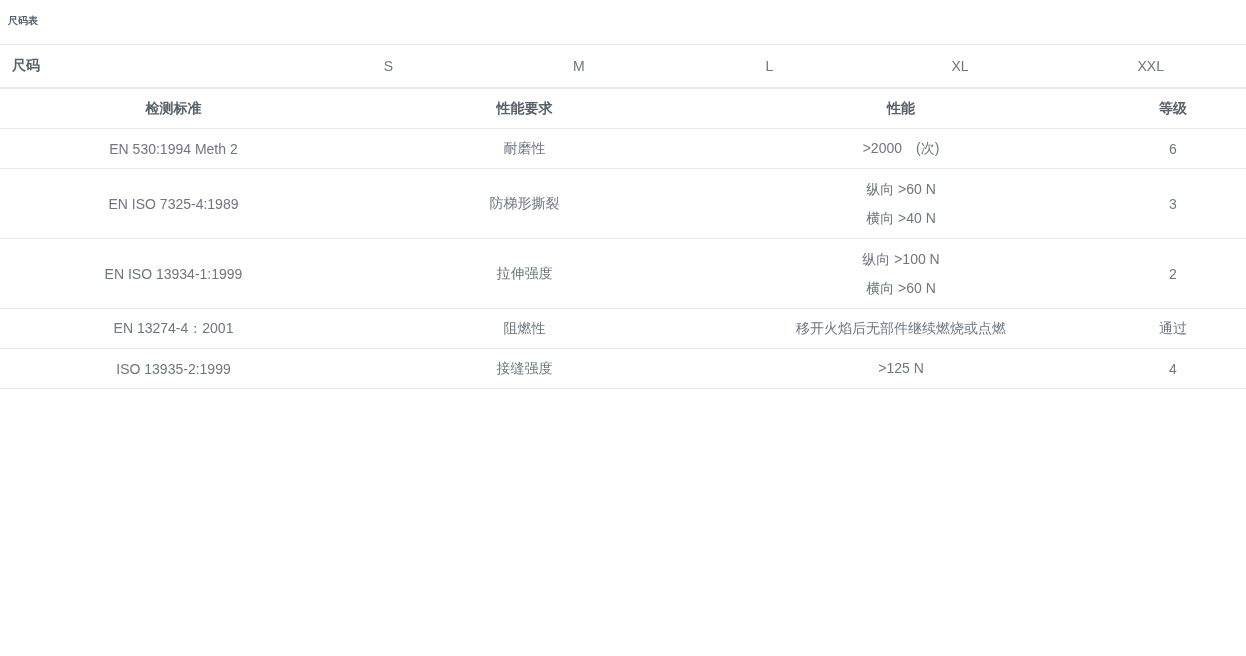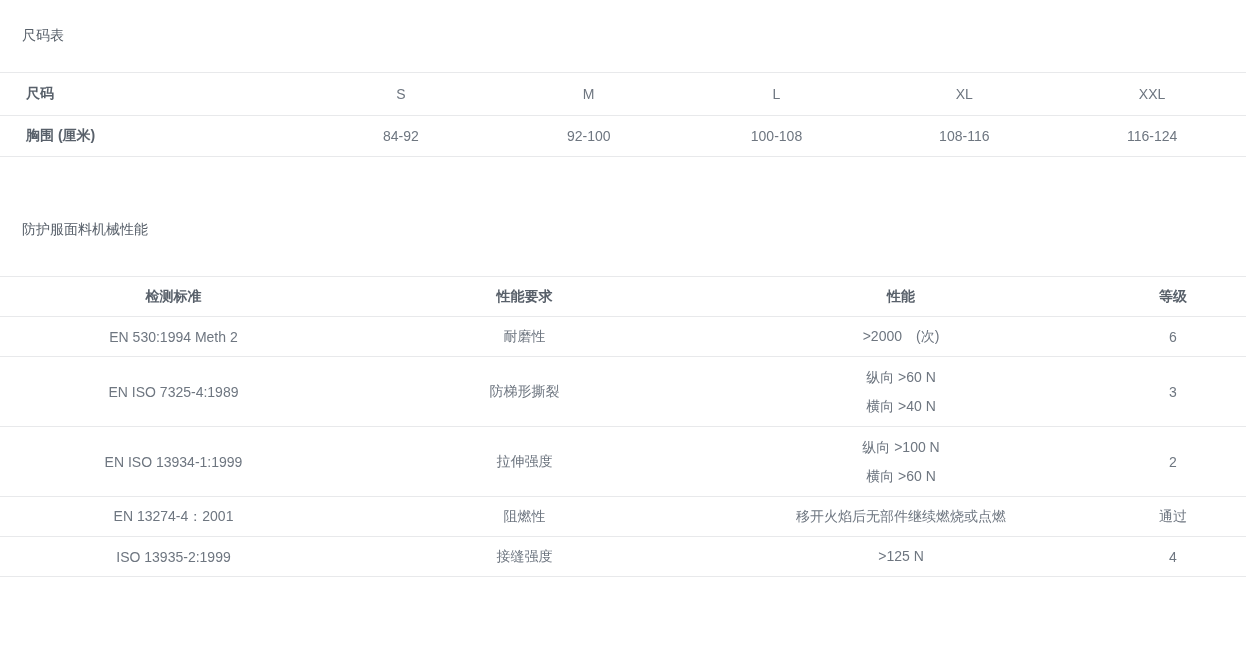--- a/index.html
+++ b/index.html
@@ -4,25 +4,25 @@
 <style>
   html, body { margin: 0; padding: 0; }
   body {
     width: 1246px;
     height: 656px;
     background: #ffffff;
     font-family: "Liberation Sans", "DejaVu Sans", sans-serif;
     overflow: hidden;
   }
   .section-title {
-    margin: 14px;
+    margin: 0;
     padding: 13px 10px 15px 8px;
-    font-size: 14px;
+    font-size: 10px;
     line-height: 16px;
-    font-weight: 400;
+    font-weight: 700;
     color: #58606a;
   }
   .title-2 { padding: 50px 10px 25px 8px; }
   table {
     width: 100%;
     border-collapse: collapse;
     table-layout: fixed;
     font-size: 14px;
     color: #6e7680;
   }
@@ -34,21 +34,21 @@
     height: 40px;
     padding: 0;
     text-align: center;
     font-weight: 400;
     vertical-align: middle;
   }
   .size-table thead th { height: 42px; }
   .size-table .col-first {
     width: 281px;
     text-align: left;
-    padding-left: 26px;
+    padding-left: 12px;
     font-weight: 700;
     color: #58606a;
   }
 
   
   .perf-table th, .perf-table td {
     height: 40px;
     padding: 0 10px;
     text-align: center;
     font-weight: 400;
@@ -74,34 +74,25 @@
       <tr id="size-head">
           <th class="col-first">尺码</th>
           <th>S</th>
           <th>M</th>
           <th>L</th>
           <th>XL</th>
           <th>XXL</th>
         </tr>
     </thead>
     <tbody id="size-body">
-        <tr>
-          <th class="col-first">胸围 (厘米)</th>
-          <td>84-92</td>
-          <td>92-100</td>
-          <td>100-108</td>
-          <td>108-116</td>
-          <td>116-124</td>
-        </tr>
       </tbody>
   </table>
 </section>
 
 <section>
-  <h2 class="section-title title-2">防护服面料机械性能</h2>
   <table class="perf-table">
     <thead>
       <tr id="perf-head">
           <th>检测标准</th>
           <th>性能要求</th>
           <th>性能</th>
           <th>等级</th>
         </tr>
     </thead>
     <tbody id="perf-body">

